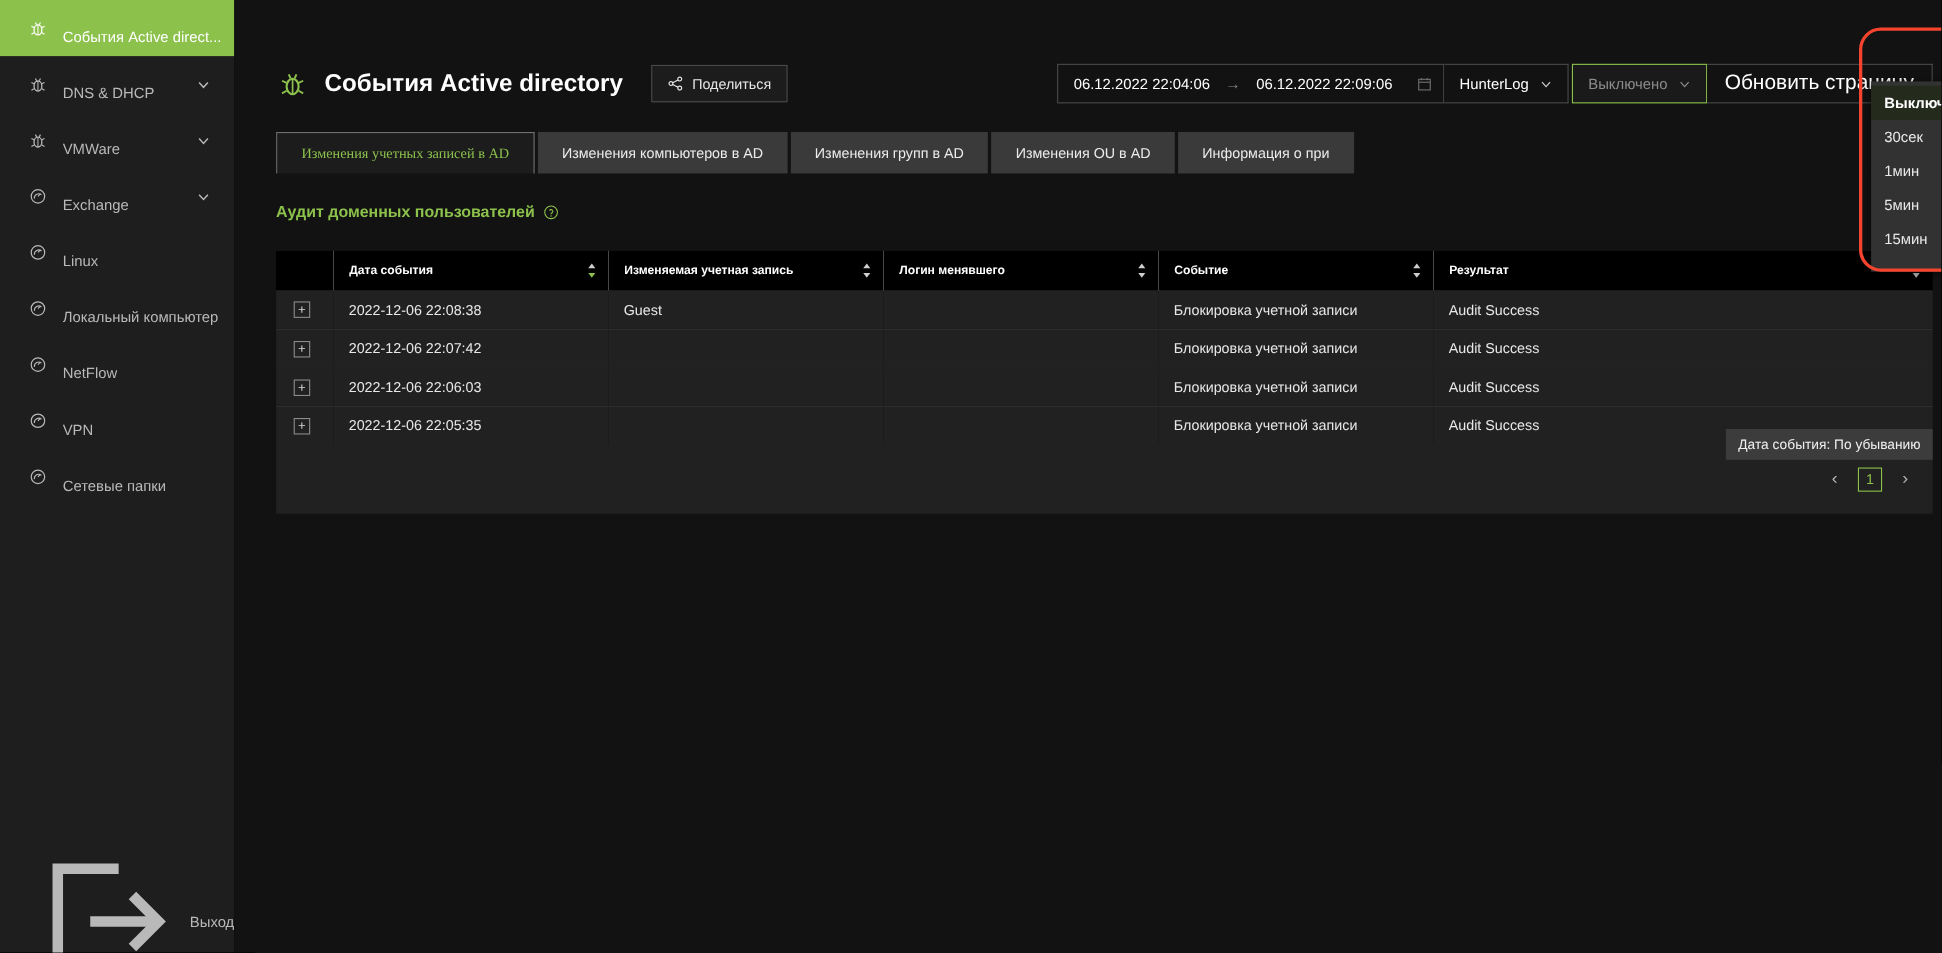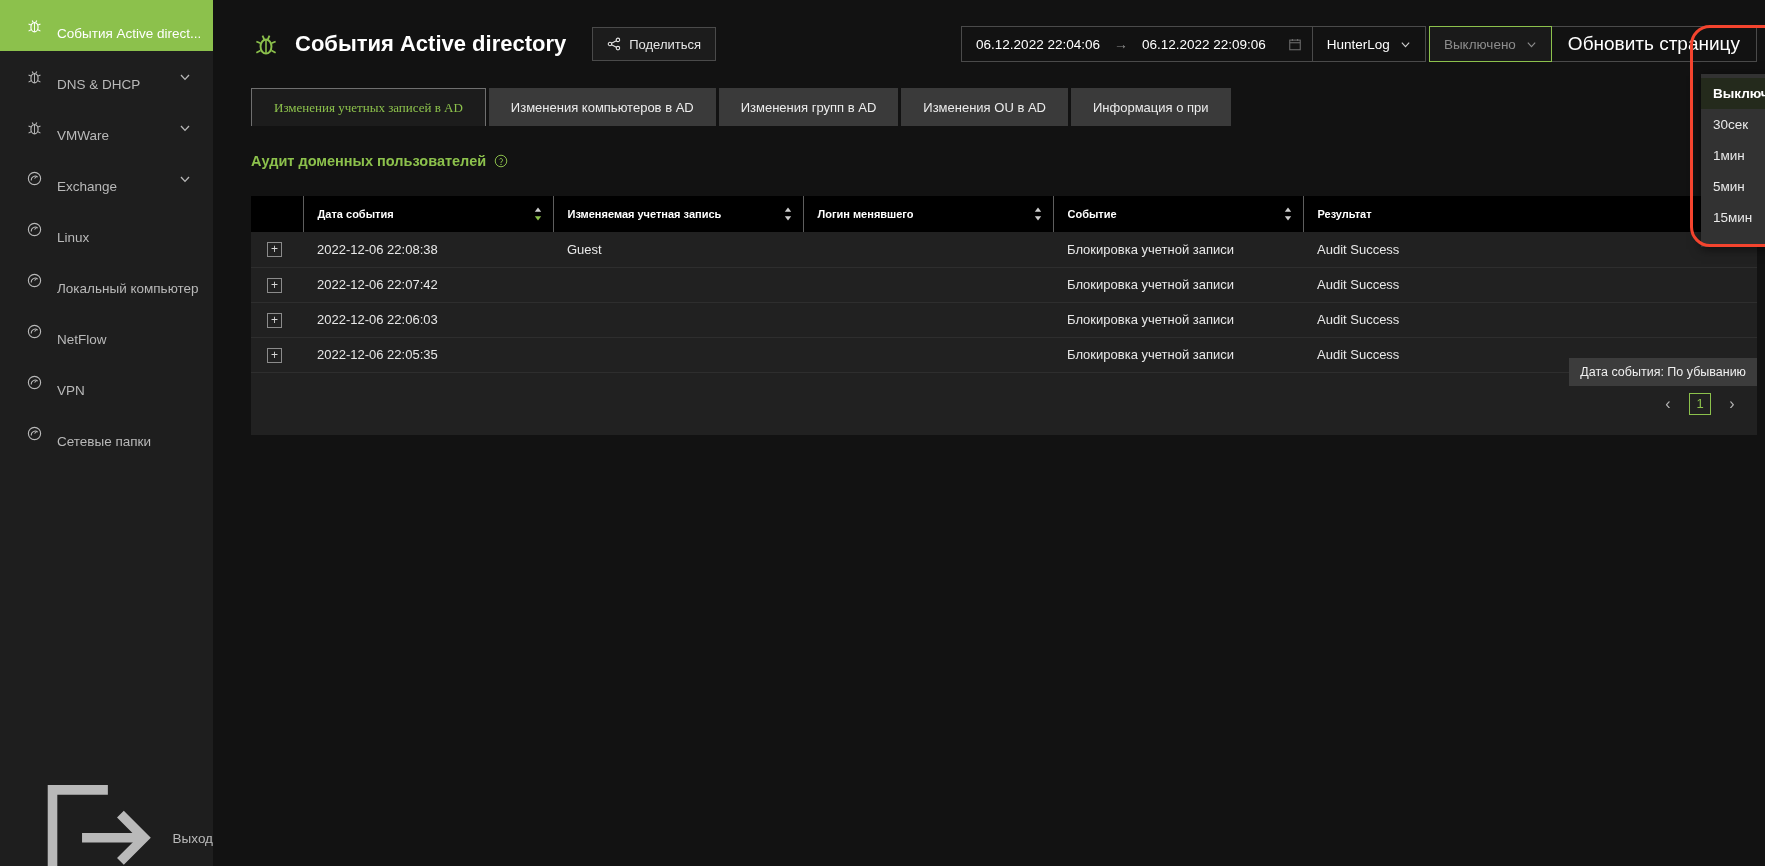--- a/index.html
+++ b/index.html
@@ -66,20 +66,21 @@
     position: relative;
     overflow: hidden;
   }
 
   
   #topbar {
     height: 88px;
     display: flex; align-items: center;
     padding: 0 8px 0 40px;
     position: relative;
+    margin-top: 32px;
   }
   #page-title-wrap { display: flex; align-items: center; gap: 16px; }
   #title-bug { width: 26px; height: 26px; display:block; }
   #page-title { color: #fff; font-size: 22px; font-weight: bold; white-space: nowrap; }
 
   .btn {
     background: #1c1c1c;
     border: 1px solid #4a4a4a;
     color: #e6e6e6;
     font-size: 13px;

